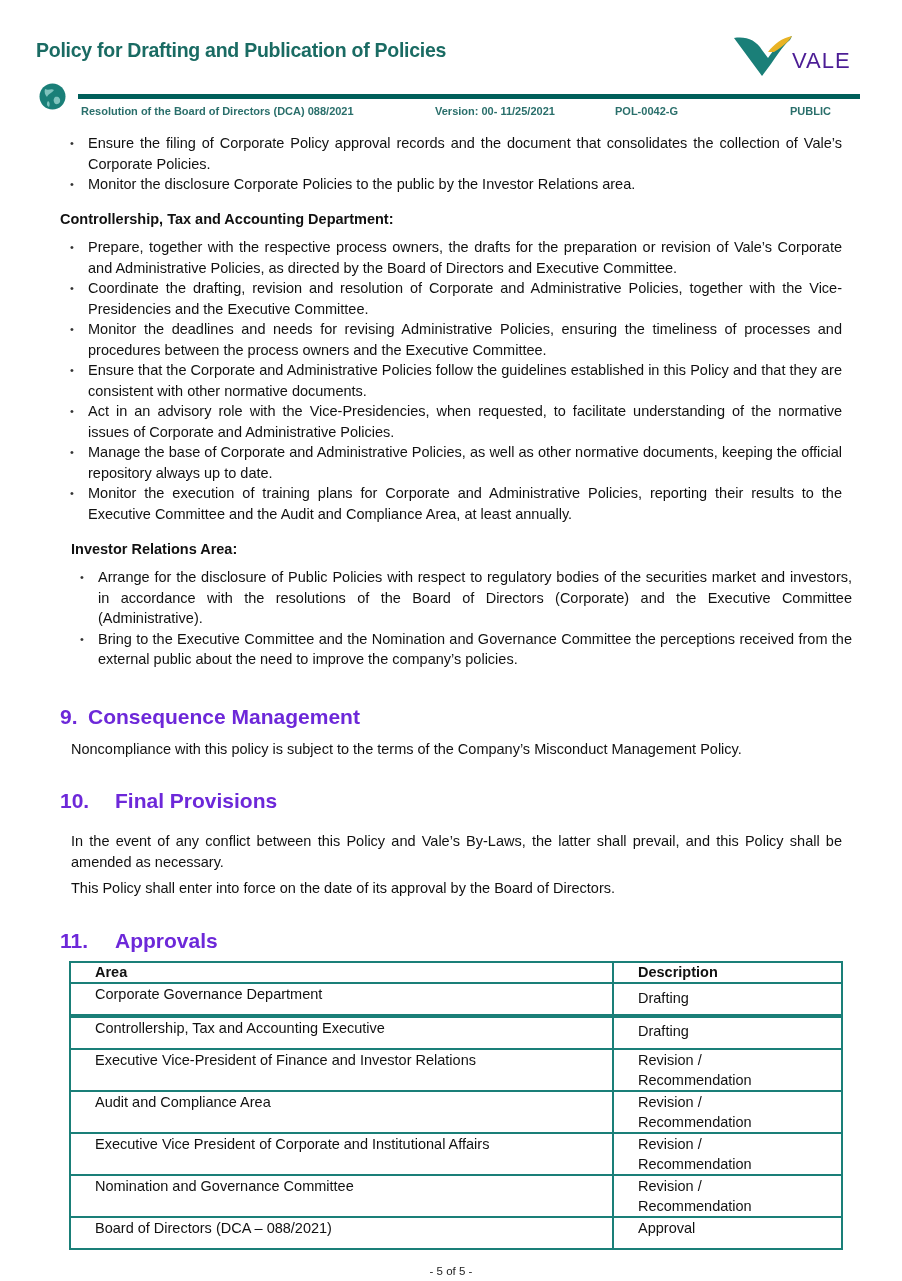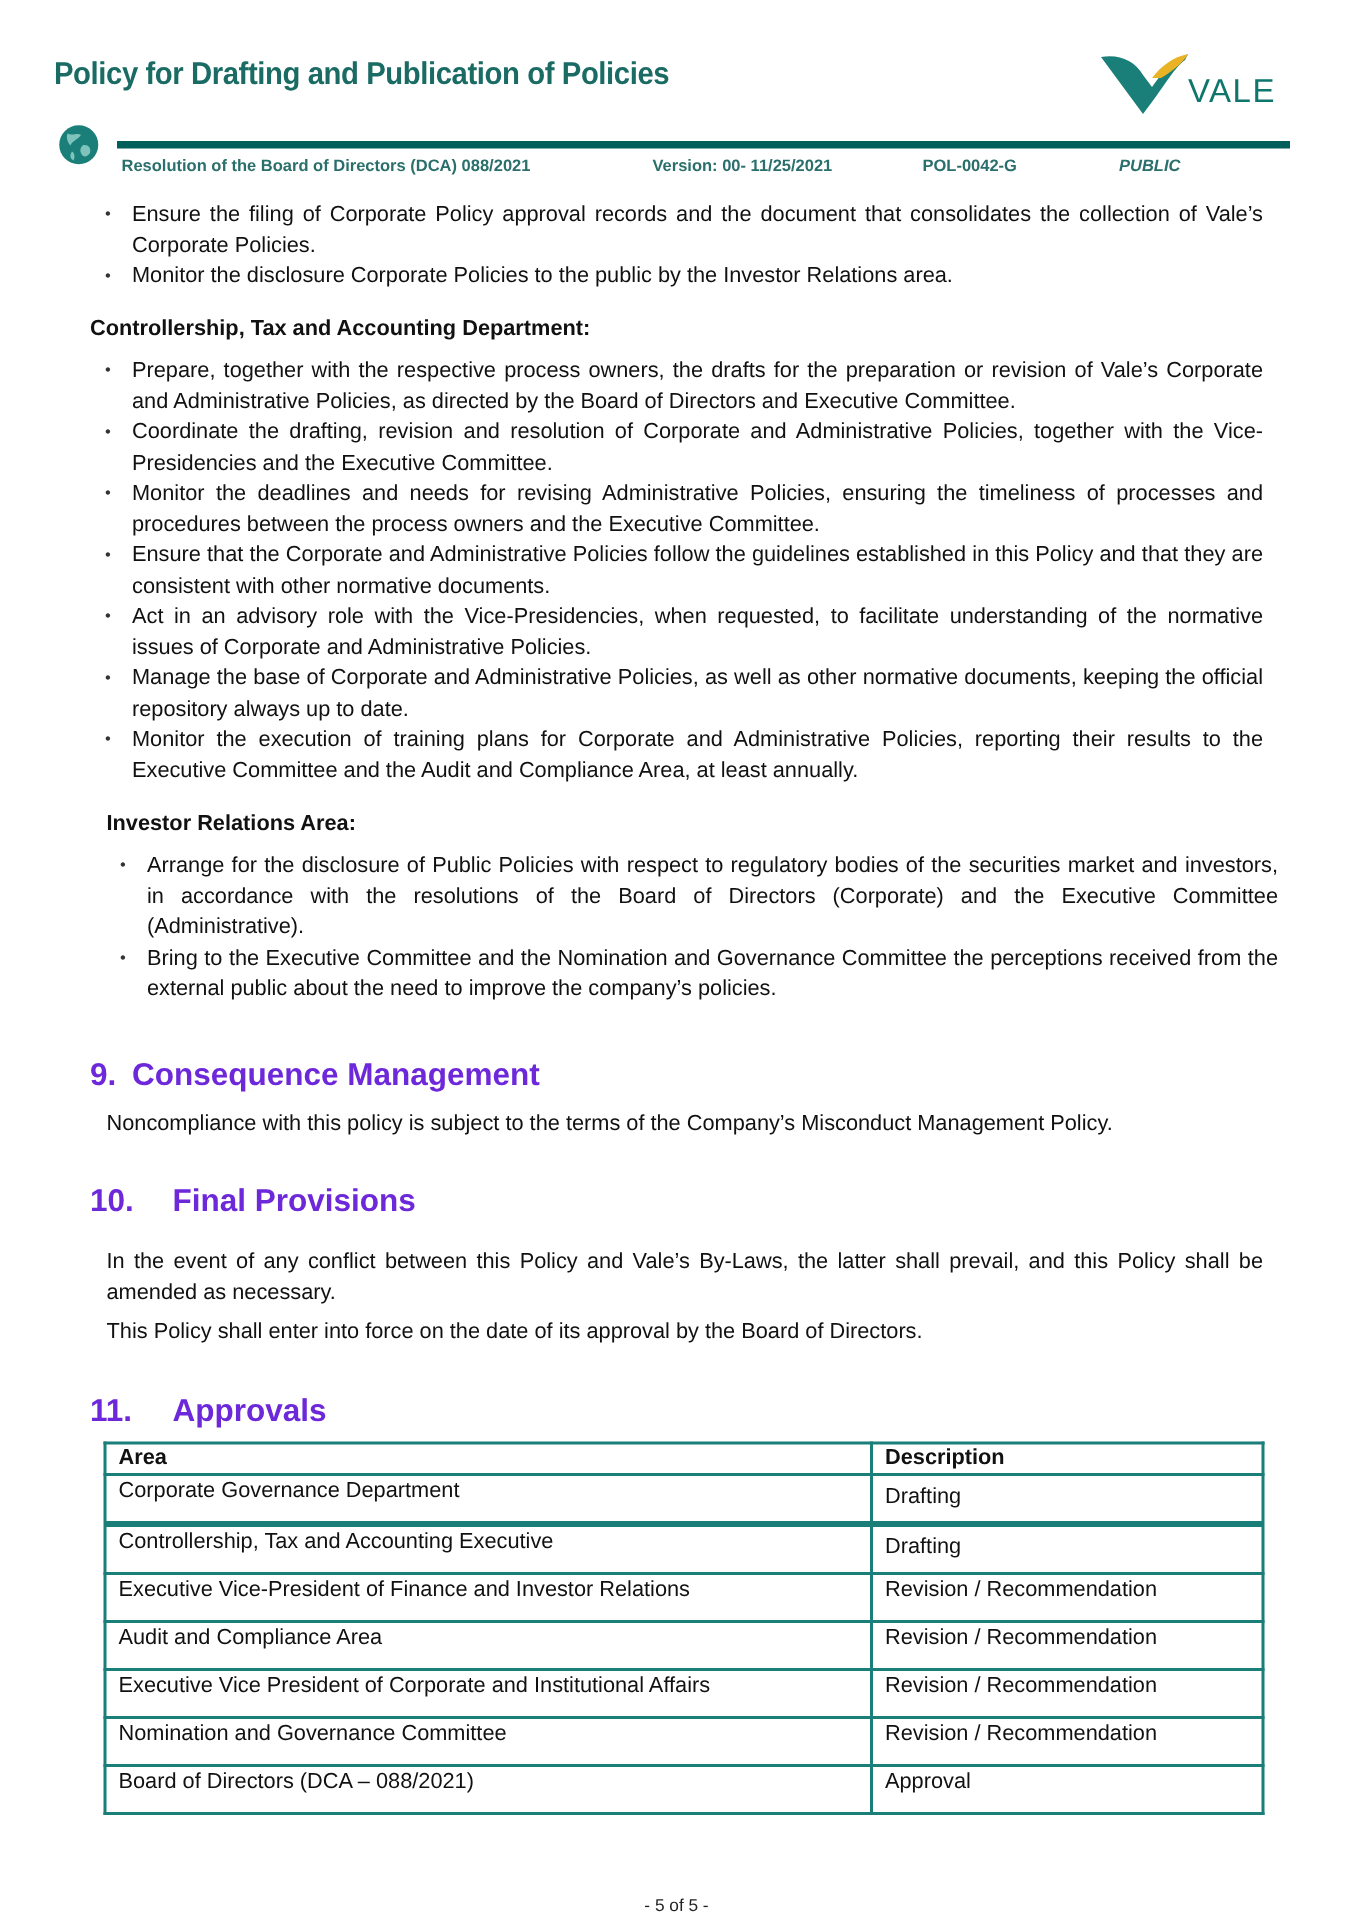--- a/index.html
+++ b/index.html
@@ -2,34 +2,34 @@
 <html><head>
 <meta charset="utf-8">
 <style>
   html, body { margin: 0; padding: 0; background: #ffffff; }
   body { width: 902px; height: 1281px; position: relative; overflow: hidden;
          font-family: "Liberation Sans Narrow", "Liberation Sans", sans-serif; color: #111; }
   .abs { position: absolute; }
   .doc-title { left: 36px; top: 38px; font-size: 21px; font-weight: bold; color: #1a6b63;
                letter-spacing: -0.3px; white-space: nowrap; transform: scaleX(0.93); transform-origin: left; }
   .logo { left: 732px; top: 30px; width: 118px; height: 50px; }
-  .logo-text { left: 792px; top: 48px; font-size: 22px; color: #0f766e; letter-spacing: 1px; }
+  .logo-text { left: 792px; top: 48px; font-size: 22px; color: #4c1d95; letter-spacing: 1px; }
   .globe { left: 39px; top: 83px; width: 27px; height: 27px; }
   .rule { left: 78px; top: 94px; width: 782px; height: 5px; background: #005f5a; }
   .meta { top: 105px; font-size: 11px; font-weight: bold; color: #2a6f6b; white-space: nowrap; }
   ul.bullets { position: absolute; margin: 0; padding: 0; list-style: none; font-size: 14.5px; line-height: 20.5px; }
   ul.bullets li { position: relative; padding-left: 28px; text-align: justify; }
   ul.bullets li::before { content: "•"; position: absolute; left: 10px; top: 0; font-size: 11px; color: #333; }
   .subhead { font-size: 14.5px; font-weight: bold; white-space: nowrap; }
   .para { font-size: 14.5px; line-height: 20.5px; }
   .h2 { font-size: 21px; font-weight: bold; color: #6d28d9; white-space: nowrap; }
   .h2 .num { display: inline-block; }
   table.appr { position: absolute; left: 69px; top: 961px; width: 774px; border-collapse: collapse;
                font-size: 14.5px; border: 2px solid #1a7f78; }
-  table.appr td, table.appr th { border: 2px solid #1a7f78; padding: 0 8px; vertical-align: top; text-align: left; }
+  table.appr td, table.appr th { border: 2px solid #1a7f78; padding: 0 24px; vertical-align: top; text-align: left; }
   table.appr th { font-weight: bold; height: 19px; line-height: 19px; }
   table.appr td { height: 30px; line-height: 20px; }
   table.appr td.c1 { width: 493px; }
   table.appr tr.r0 td { height: 30px; }
   table.appr tr.r0 td.c2 { padding-top: 4px; height: 26px; }
   table.appr tr.r1 td.c2 { padding-top: 3px; height: 27px; }
   table.appr tr.thick td { border-top: 4px solid #1a7f78; }
   .footer { left: 0; width: 902px; top: 1265px; text-align: center; font-family: Liberation Sans, sans-serif; font-size: 11.5px; color: #222; }
 </style>
 </head>
@@ -47,21 +47,21 @@
   <circle cx="13.5" cy="13.5" r="13" fill="#1a7f78"></circle>
   <path d="M6 6 C 10 8, 12 5, 15 7 C 13 10, 9 11, 8 14 C 6 12, 5 9, 6 6 Z" fill="#7fc3bd"></path>
   <path d="M16 14 C 19 13, 22 15, 21 19 C 19 22, 16 22, 15 19 C 14 17, 15 15, 16 14 Z" fill="#7fc3bd"></path>
   <path d="M9 18 C 11 19, 11 22, 10 24 C 8 23, 7 21, 9 18 Z" fill="#7fc3bd"></path>
 </svg>
 <div class="abs rule"></div>
 
 <div class="abs meta" style="left:81px;">Resolution of the Board of Directors (DCA) 088/2021</div>
 <div class="abs meta" style="left:435px;">Version: 00- 11/25/2021</div>
 <div class="abs meta" style="left:615px;">POL-0042-G</div>
-<div class="abs meta" style="left:746px;font-style:italic;">PUBLIC</div>
+<div class="abs meta" style="left:790px;">PUBLIC</div>
 
 <ul class="bullets" style="left:60px; top:133px; width:782px;">
   <li>Ensure the filing of Corporate Policy approval records and the document that consolidates the collection of Vale’s Corporate Policies.</li>
   <li>Monitor the disclosure Corporate Policies to the public by the Investor Relations area.</li>
 </ul>
 
 <div class="abs subhead" style="left:60px; top:211px;">Controllership, Tax and Accounting Department:</div>
 <ul class="bullets" style="left:60px; top:237px; width:782px;">
   <li>Prepare, together with the respective process owners, the drafts for the preparation or revision of Vale’s Corporate and Administrative Policies, as directed by the Board of Directors and Executive Committee.</li>
   <li>Coordinate the drafting, revision and resolution of Corporate and Administrative Policies, together with the Vice-Presidencies and the Executive Committee.</li>

